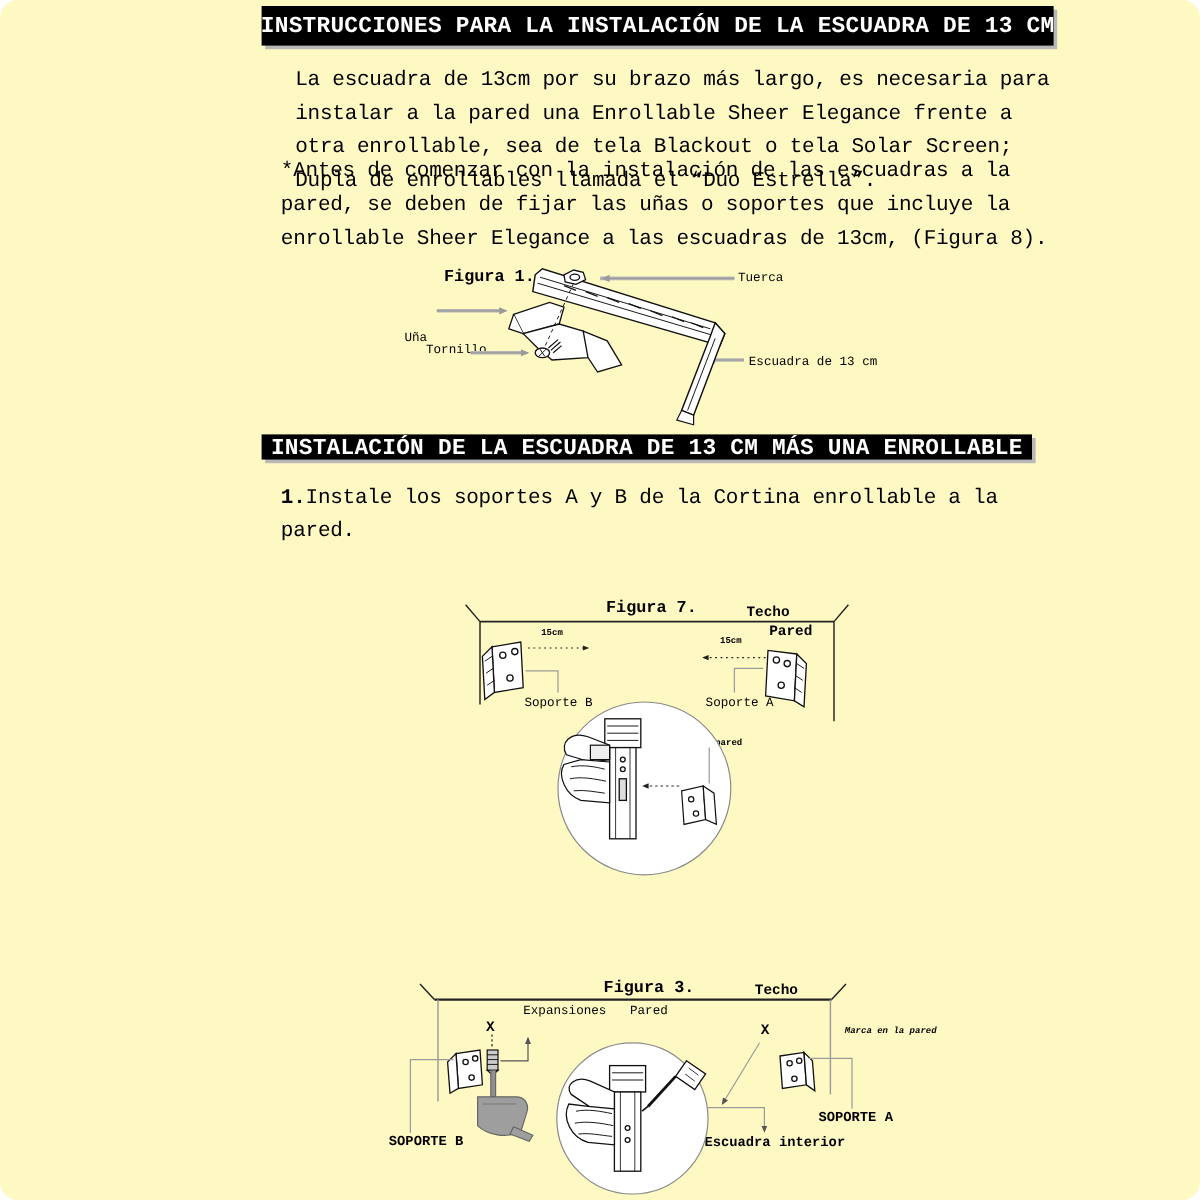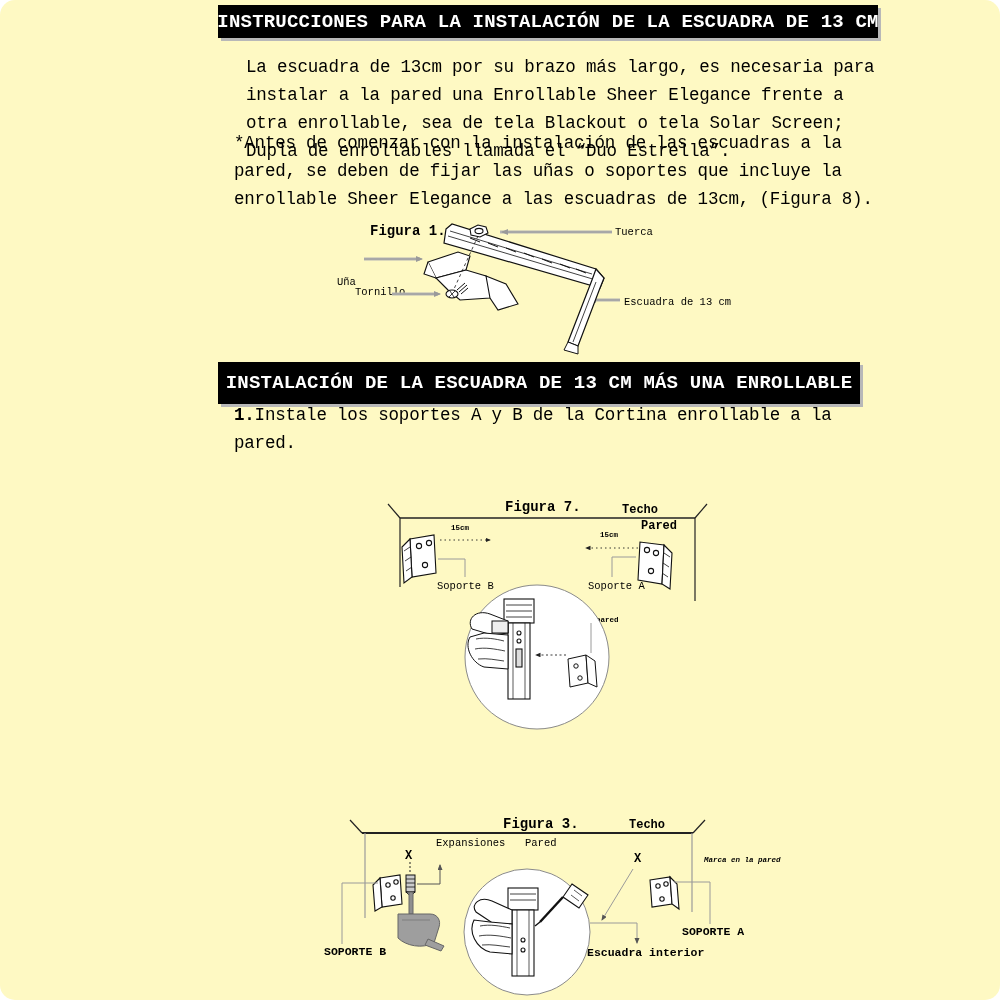--- a/index.html
+++ b/index.html
@@ -95,21 +95,21 @@
 
     <g stroke="#111" fill="#fff" stroke-width="1.1">
       <ellipse cx="132" cy="82" rx="6" ry="4"></ellipse>
       <path d="M130,79 l4,6 M135,79 l-6,6" stroke-width="0.8"></path>
       <path d="M137,78 l8,-7 M139,80 l8,-7 M141,82 l7,-6" stroke-width="1"></path>
     </g>
 
     <path d="M158,24 L134,77" stroke="#111" stroke-width="0.8" stroke-dasharray="3,3" fill="none"></path>
   </svg>
 
-  <div class="hdr" style="left:218px;top:362px;width:642px;height:42px;">
+  <div class="hdr" style="left:218px;top:362px;width:642px;height:21px;">
     <span>INSTALACIÓN DE LA ESCUADRA DE 13 CM MÁS UNA ENROLLABLE</span>
   </div>
 
   <p class="para" style="left:234px;top:401px;margin:0;">
     <b>1.</b><span>Instale los soportes A y B de la Cortina enrollable a la pared.</span><br>
   </p>
 
   <span class="lbl f-title" style="left:505px;top:499px;">Figura 7.</span>
   <span class="lbl f-big" style="left:622px;top:503px;">Techo</span>
   <span class="lbl f-big" style="left:641px;top:519px;">Pared</span>

